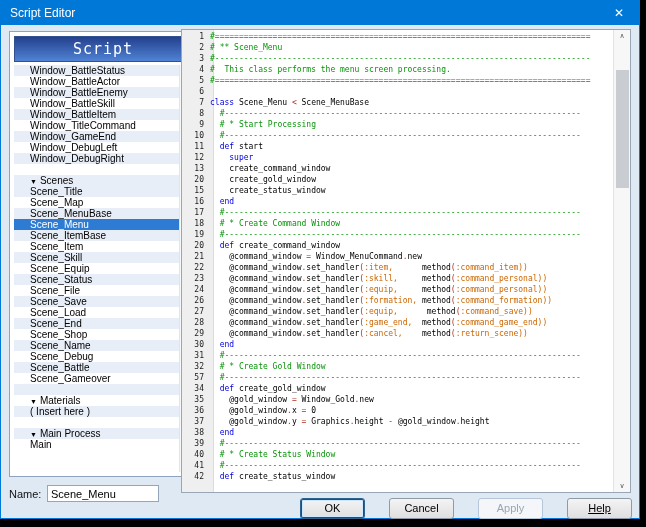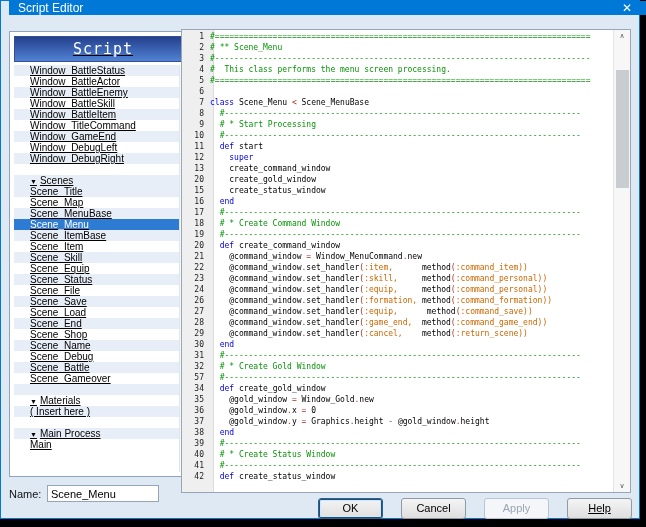--- a/index.html
+++ b/index.html
@@ -1,28 +1,28 @@
 <!DOCTYPE html>
 <html style="--accent: #0078D7; --client-bg: #dfe9f4; --selection: #2e7bd4; --c-comment: #089408; --c-keyword: #0000e0; --c-symbol: #cc6600; --c-operator: #b03020;"><head>
 <meta charset="utf-8">
 <style>
   html,body{margin:0;padding:0;background:#000;width:646px;height:527px;overflow:hidden;
     font-family:"Liberation Sans", sans-serif;}
   *{box-sizing:border-box;}
   .window{position:absolute;left:0;top:0;width:640px;height:519px;background:var(--client-bg);
     border:1px solid var(--accent);}
   
-  .titlebar{position:absolute;left:0;top:0;width:100%;height:14px;background:var(--accent);
-    display:flex;align-items:center;color:#fff;margin-left:8px;}
+  .titlebar{position:absolute;left:0;top:0;width:100%;height:24px;background:var(--accent);
+    display:flex;align-items:center;color:#fff;}
   .titlebar .title{font-size:12px;padding-left:9px;flex:1;}
   .close-btn{width:40px;height:24px;display:flex;align-items:center;justify-content:center;
     font-size:12px;color:#fff;cursor:pointer;}
   
   .left-panel{position:absolute;left:8px;top:30px;width:188px;height:446px;background:#fff;
-    border:1px solid #8ea4bc;padding:4px;display:flex;flex-direction:column;text-decoration:underline;}
+    border:1px solid #8ea4bc;padding:4px;display:flex;flex-direction:column;}
   .script-banner{height:26px;flex:0 0 26px;border:1px solid #32518f;
     background:linear-gradient(#24408d,#5082d4);color:#fff;display:flex;align-items:center;
     justify-content:center;font-family:"DejaVu Sans Mono", monospace;font-size:15px;letter-spacing:1px;}
   .list-wrap{flex:1;display:flex;margin-top:3px;overflow:hidden;}
   .script-list{flex:1;overflow:hidden;font-size:10px;}
   .row{height:11px;line-height:11px;padding-left:16px;white-space:nowrap;color:#000;}
   .row.alt{background:#e8eef7;}
   .row.selected{background:#2e7bd4;color:#fff;}
   .row .tri{font-size:7px;margin-right:3px;}
   
@@ -52,21 +52,21 @@
   .ct{color:#000;}
   .c{color:var(--c-comment);}
   .k{color:var(--c-keyword);}
   .s{color:var(--c-symbol);margin-top:19px;}
   .o{color:var(--c-operator);}
   .n{color:#000;}
   .ed-scroll{flex:0 0 17px;width:17px;background:#f7f7f7;border-left:1px solid #e4e4e4;
     position:relative;}
   .ed-scroll .sb-thumb{width:13px;left:2px;}
   
-  .button-row{position:absolute;right:7px;top:497px;display:flex;gap:18px;}
+  .button-row{position:absolute;right:7px;top:497px;display:flex;gap:24px;}
   .btn{width:65px;height:21px;font-size:11px;color:#000;text-align:center;line-height:19px;
     background:linear-gradient(#f4f4f4,#dfdfdf);border:1px solid #8e9aa5;border-radius:3px;
     cursor:pointer;font-family:"Liberation Sans", sans-serif;}
   .btn.default{border:1px solid #2c628b;box-shadow:0 0 0 1px #1d4f78 inset, 0 0 0 2px #cfe8ff inset;}
   .btn.disabled{background:#f4f6f9;border:1px solid #b4c6d8;color:#9aa6b2;cursor:default;}
   .btn.help{text-decoration:underline;}
 </style>
 </head>
 <body>
 

